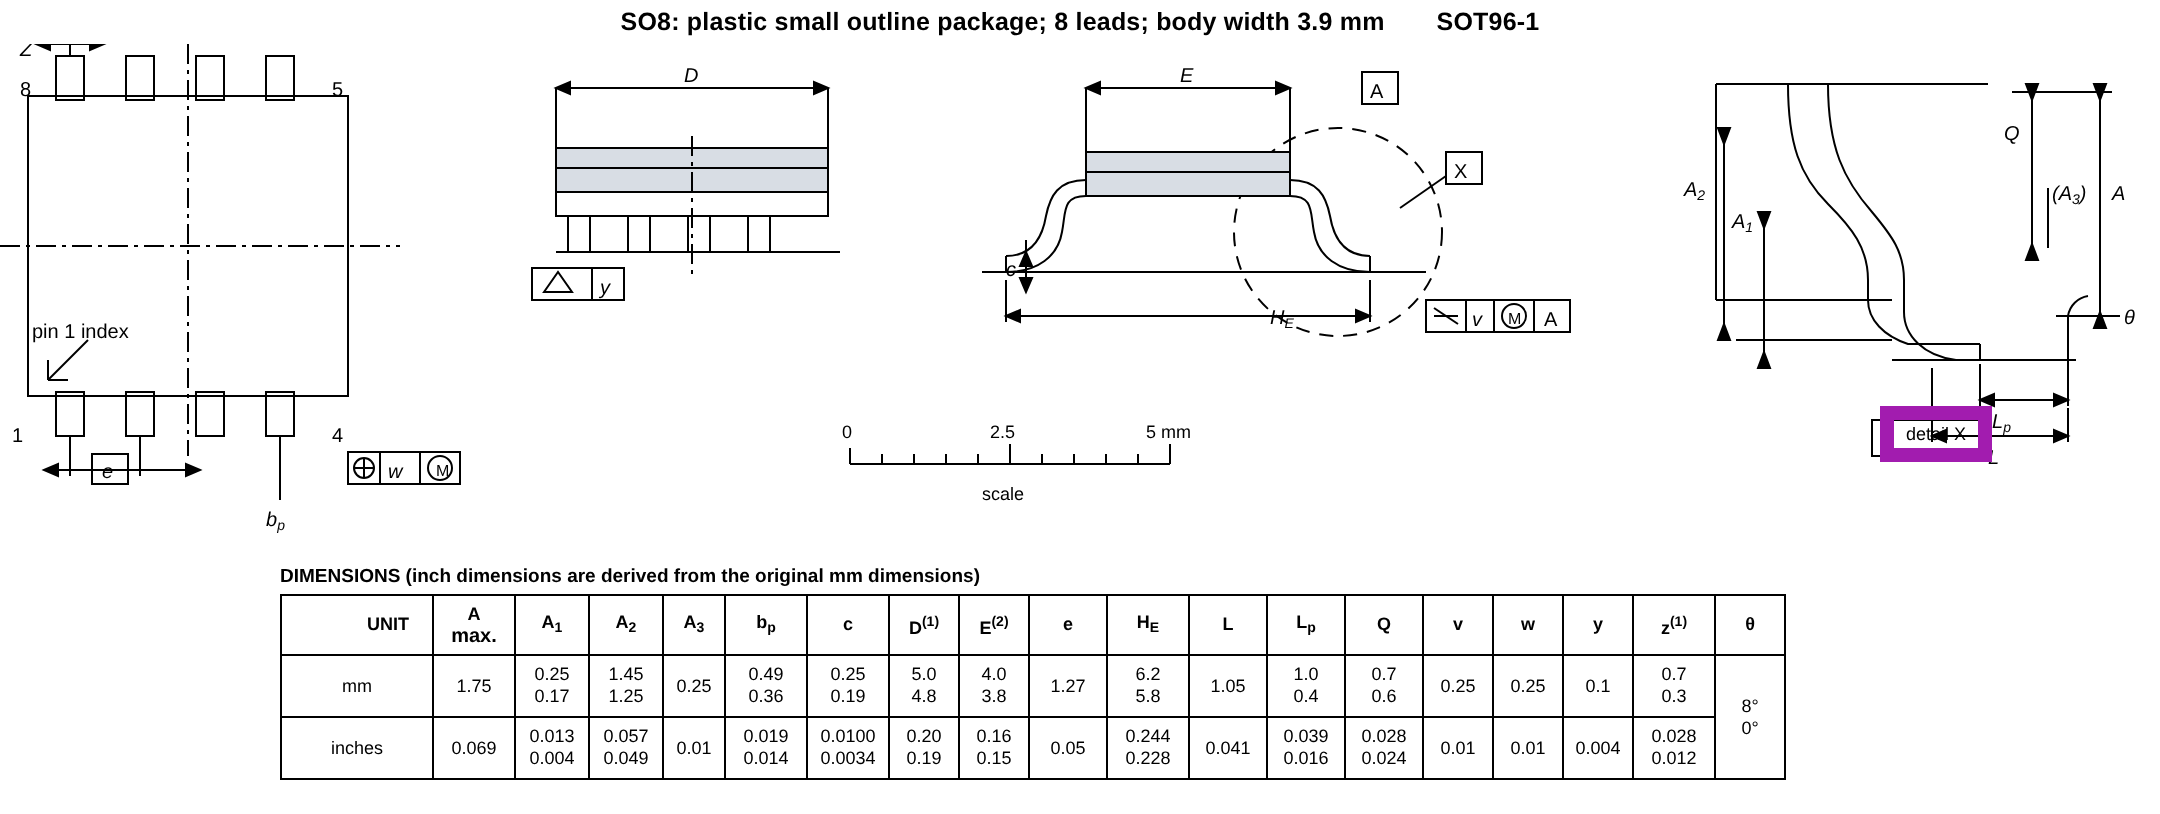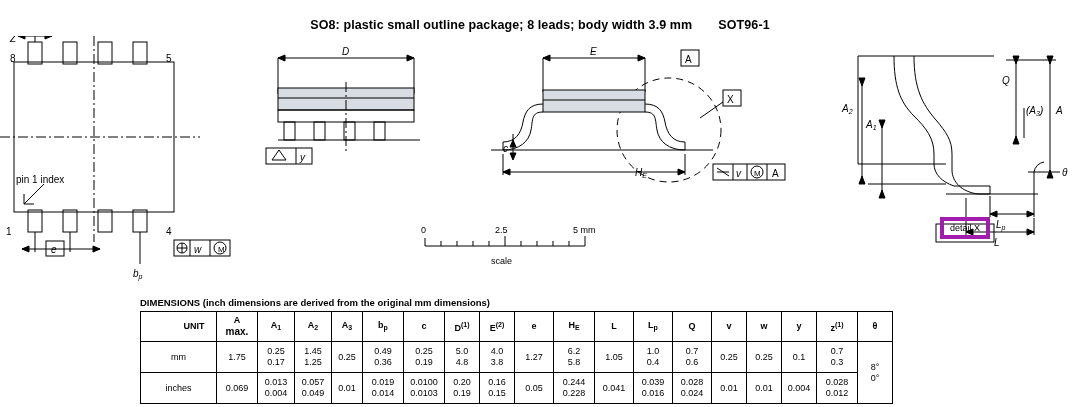--- a/index.html
+++ b/index.html
@@ -4,21 +4,21 @@
 <style>
   html,body{margin:0;padding:0;}
   body{
     width:1080px;height:407px;
     background:#ffffff;
     font-family:"Liberation Sans", sans-serif;
     color:#000;
     position:relative;
     overflow:hidden;
   }
-  .abs{position:absolute;margin-top:14px;}
+  .abs{position:absolute;}
   #title{
     top:4px;left:0;width:1080px;text-align:center;
     font-size:12.5px;font-weight:bold;letter-spacing:0.1px;
   }
   #title .sot{margin-left:26px;}
   .sub{font-size:7px;vertical-align:-2px;}
   .sup{font-size:7px;vertical-align:4px;}
 
   svg{display:block;}
 
@@ -263,21 +263,21 @@
     <text x="28" y="86" font-style="italic">A<tspan font-size="7" dy="2">1</tspan></text>
     <text x="188" y="72" font-style="italic">(A<tspan font-size="7" dy="2">3</tspan><tspan font-size="10" dy="-2">)</tspan></text>
     <text x="218" y="72" font-style="italic">A</text>
     <text x="158" y="186" font-style="italic">L<tspan font-size="7" dy="2">p</tspan></text>
     <text x="156" y="204" font-style="italic">L</text>
     <text x="224" y="134" font-style="italic">θ</text>
   </g>
 </svg>
 </div>
 
-<div class="abs" style="left:940px;top:203px;border:4px solid #a21caf;padding:2px 6px;font-size:9px;">detail X</div>
+<div class="abs" style="left:940px;top:203px;border:7px solid #a21caf;padding:2px 6px;font-size:9px;">detail X</div>
 
 <div class="abs" style="left:415px;top:210px;">
 <svg width="180" height="45" viewBox="0 0 180 45">
   <g stroke="#000" fill="none" stroke-width="1">
     <line x1="10" y1="22" x2="170" y2="22"></line>
     <line x1="10" y1="14" x2="10" y2="22"></line>
     <line x1="26" y1="17" x2="26" y2="22"></line>
     <line x1="42" y1="17" x2="42" y2="22"></line>
     <line x1="58" y1="17" x2="58" y2="22"></line>
     <line x1="74" y1="17" x2="74" y2="22"></line>
@@ -345,21 +345,21 @@
     <td rowspan="2" class="two"><span>8°</span><br><span>0°</span></td>
   </tr>
 
   <tr class="rowin">
     <td class="unitcell">inches</td>
     <td>0.069</td>
     <td class="two"><span>0.013</span><br><span>0.004</span></td>
     <td class="two"><span>0.057</span><br><span>0.049</span></td>
     <td>0.01</td>
     <td class="two"><span>0.019</span><br><span>0.014</span></td>
-    <td class="two"><span>0.0100</span><br><span>0.0103</span></td>
+    <td class="two"><span>0.0100</span><br><span>0.0034</span></td>
     <td class="two"><span>0.20</span><br><span>0.19</span></td>
     <td class="two"><span>0.16</span><br><span>0.15</span></td>
     <td>0.05</td>
     <td class="two"><span>0.244</span><br><span>0.228</span></td>
     <td>0.041</td>
     <td class="two"><span>0.039</span><br><span>0.016</span></td>
     <td class="two"><span>0.028</span><br><span>0.024</span></td>
     <td>0.01</td>
     <td>0.01</td>
     <td>0.004</td>

